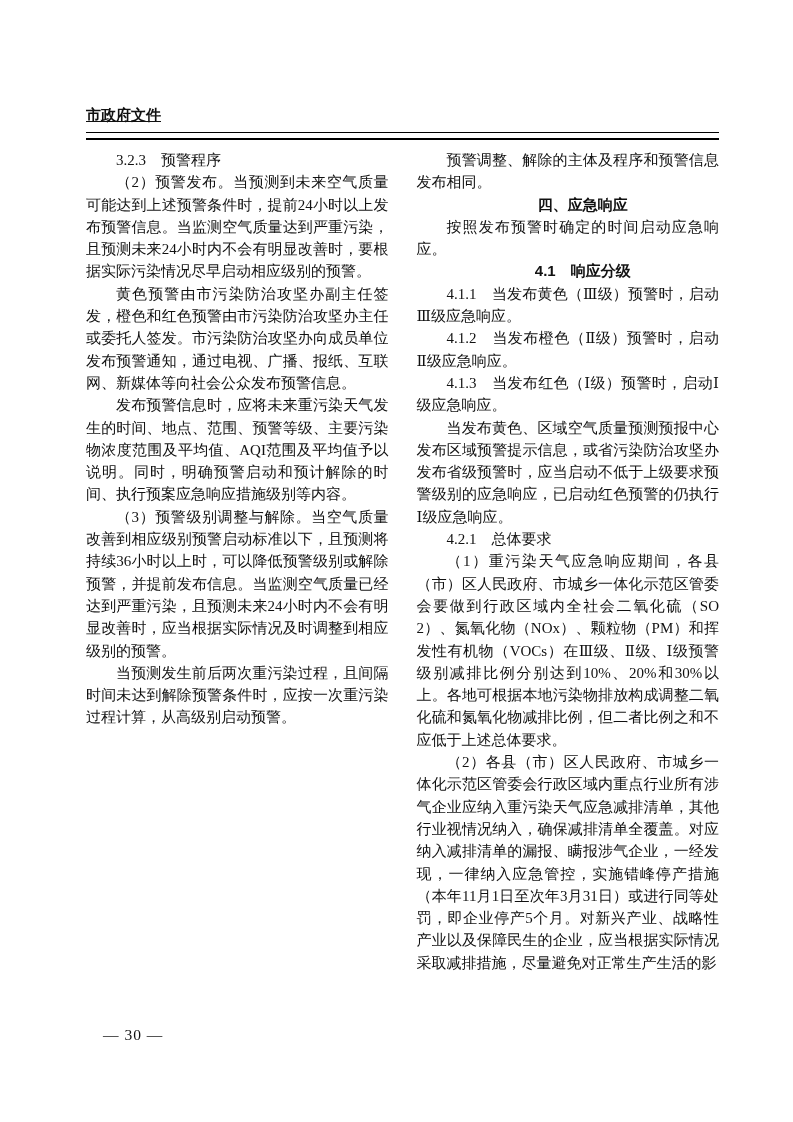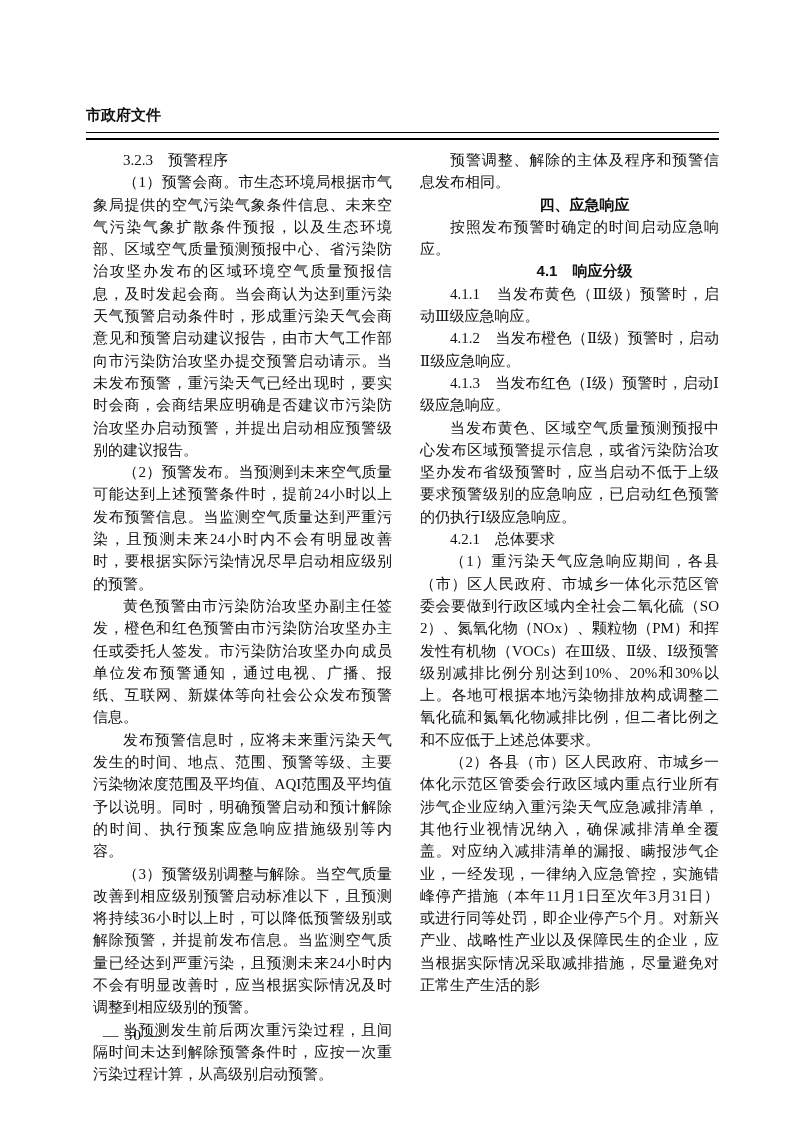--- a/index.html
+++ b/index.html
@@ -9,31 +9,31 @@
     background:#ffffff;
     font-family:"Liberation Serif","DejaVu Serif",serif;
     color:#111;
     overflow:hidden;
     margin:0 auto;
   }
   .header{
     position:absolute;top:105px;left:86px;right:86px;
     display:flex;justify-content:space-between;align-items:flex-end;
     font-family:"Liberation Sans","DejaVu Sans",sans-serif;
-    font-weight:bold;font-size:15px;line-height:20px;
+    font-weight:bold;font-size:15px;line-height:20px;text-decoration:underline;
   }
   .rule{
     position:absolute;top:132px;left:86px;right:74px;
     height:5px;
     border-top:1.5px solid #000;
     border-bottom:2.5px solid #000;
   }
   .columns{
     position:absolute;top:149px;left:86px;right:74px;
-    display:flex;gap:28px;margin-left:7px;
+    display:flex;gap:28px;
   }
   .column{
     flex:1 1 0;
     font-size:15px;
     line-height:22.3px;
     text-align:justify;
     text-justify:inter-ideograph;
   }
   .column p{
     margin:0;
@@ -57,21 +57,20 @@
 
   <div class="header">
     <span>市政府文件</span>
   </div>
 
   <div class="rule"></div>
 
   <div class="columns">
     <div class="column">
         <p>3.2.3　预警程序</p>
-        <p>（1）预警会商。市生态环境局根据市气象局提供的空气污染气象条件信息、未来空气污染气象扩散条件预报，以及生态环境部、区域空气质量预测预报中心、省污染防治攻坚办发布的区域环境空气质量预报信息，及时发起会商。当会商认为达到重污染天气预警启动条件时，形成重污染天气会商意见和预警启动建议报告，由市大气工作部向市污染防治攻坚办提交预警启动请示。当未发布预警，重污染天气已经出现时，要实时会商，会商结果应明确是否建议市污染防治攻坚办启动预警，并提出启动相应预警级别的建议报告。</p>
         <p>（2）预警发布。当预测到未来空气质量可能达到上述预警条件时，提前24小时以上发布预警信息。当监测空气质量达到严重污染，且预测未来24小时内不会有明显改善时，要根据实际污染情况尽早启动相应级别的预警。</p>
         <p>黄色预警由市污染防治攻坚办副主任签发，橙色和红色预警由市污染防治攻坚办主任或委托人签发。市污染防治攻坚办向成员单位发布预警通知，通过电视、广播、报纸、互联网、新媒体等向社会公众发布预警信息。</p>
         <p>发布预警信息时，应将未来重污染天气发生的时间、地点、范围、预警等级、主要污染物浓度范围及平均值、AQI范围及平均值予以说明。同时，明确预警启动和预计解除的时间、执行预案应急响应措施级别等内容。</p>
         <p>（3）预警级别调整与解除。当空气质量改善到相应级别预警启动标准以下，且预测将持续36小时以上时，可以降低预警级别或解除预警，并提前发布信息。当监测空气质量已经达到严重污染，且预测未来24小时内不会有明显改善时，应当根据实际情况及时调整到相应级别的预警。</p>
         <p>当预测发生前后两次重污染过程，且间隔时间未达到解除预警条件时，应按一次重污染过程计算，从高级别启动预警。</p>
       </div>
     <div class="column">
         <p>预警调整、解除的主体及程序和预警信息发布相同。</p>
         <p class="bold-head">四、应急响应</p>
         <p>按照发布预警时确定的时间启动应急响应。</p>

